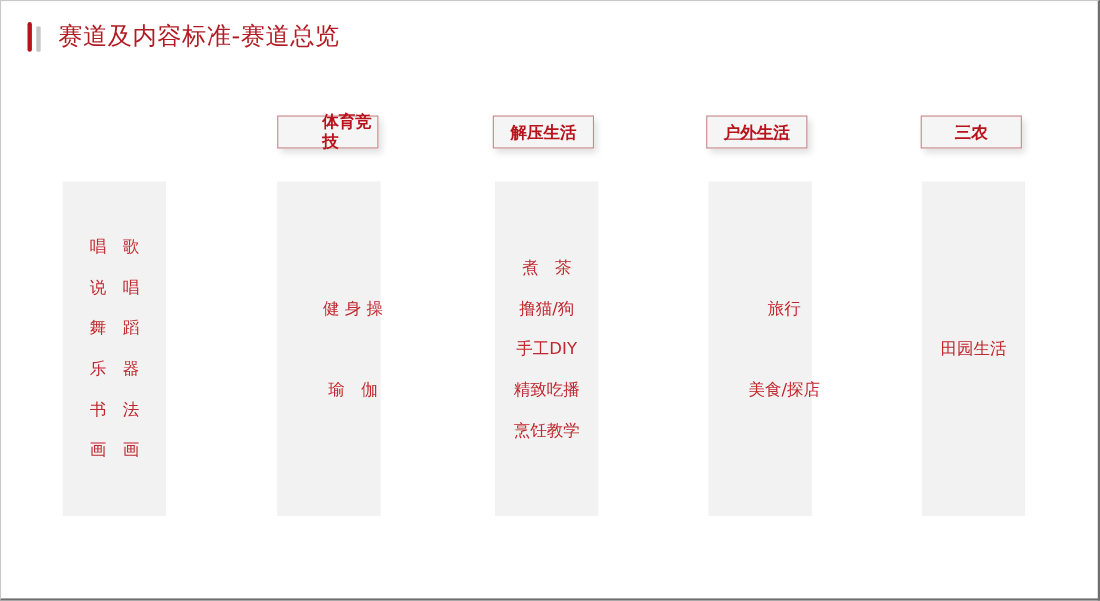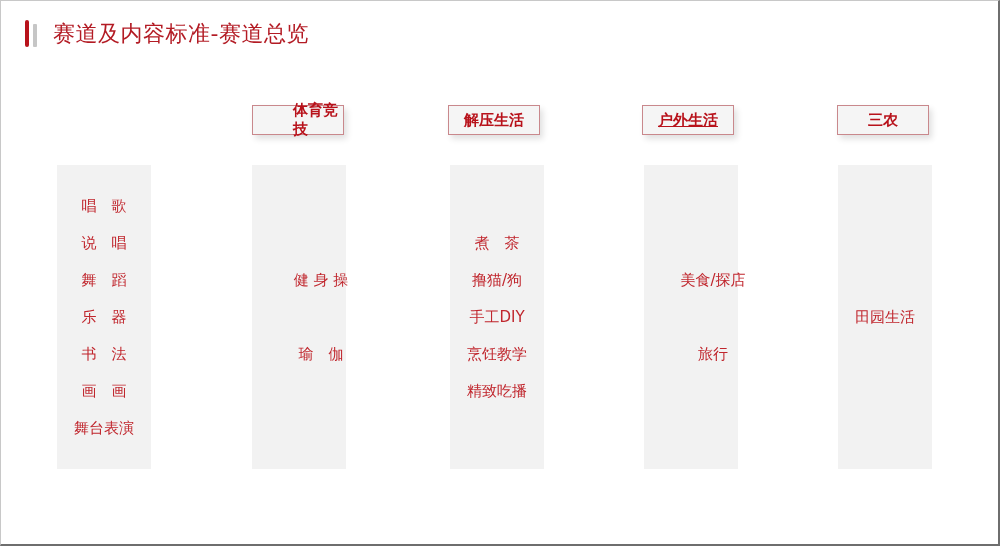--- a/index.html
+++ b/index.html
@@ -67,41 +67,40 @@
   <div class="accent-gray"></div>
   <div class="title">赛道及内容标准-赛道总览</div>
 
   <div class="col-body" style="left:56px;">
     <div class="item">唱　歌</div>
     <div class="item">说　唱</div>
     <div class="item">舞　蹈</div>
     <div class="item">乐　器</div>
     <div class="item">书　法</div>
     <div class="item">画　画</div>
-    <div class="item">舞台表演</div>
   </div>
 
   <div class="col-header" style="left:251px;padding-left:40px;">体育竞技</div>
   <div class="col-body wide-gap" style="left:251px;">
     <div class="item">健 身 操</div>
     <div class="item">瑜　伽</div>
   </div>
 
   <div class="col-header" style="left:447px;">解压生活</div>
   <div class="col-body" style="left:449px;">
     <div class="item">煮　茶</div>
     <div class="item">撸猫/狗</div>
     <div class="item">手工DIY</div>
+    <div class="item">精致吃播</div>
     <div class="item">烹饪教学</div>
-    <div class="item">精致吃播</div>
   </div>
 
   <div class="col-header" style="left:641px;text-decoration:underline;">户外生活</div>
   <div class="col-body wide-gap" style="left:643px;">
+    <div class="item">旅行</div>
     <div class="item">美食/探店</div>
-    <div class="item">旅行</div>
   </div>
 
   <div class="col-header" style="left:836px;">三农</div>
   <div class="col-body" style="left:837px;">
     <div class="item">田园生活</div>
   </div>
 </div>
 
 </body></html>

